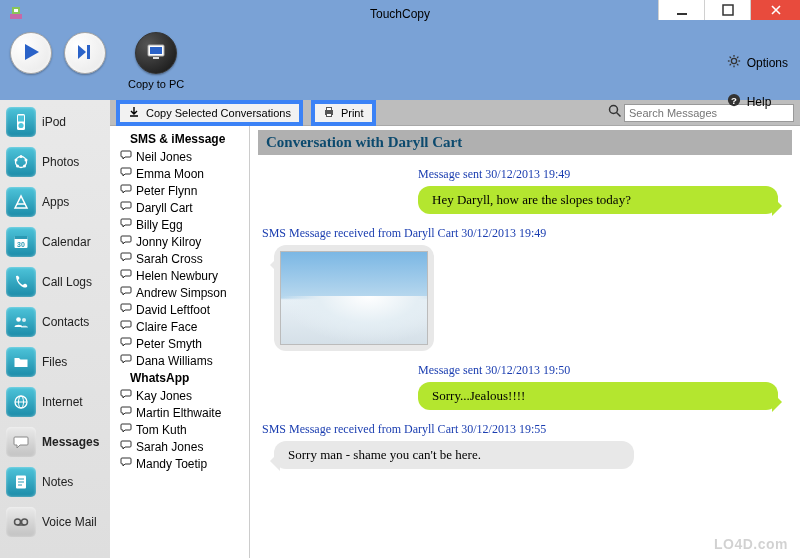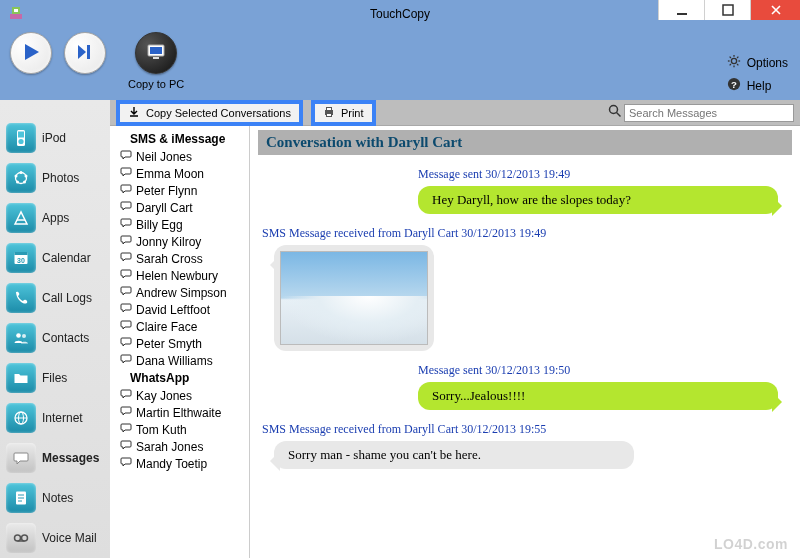--- a/index.html
+++ b/index.html
@@ -64,31 +64,31 @@
     border-radius:50%;
     background: radial-gradient(circle at 30% 30%, #555, #111);
     border:1px solid #333;
     display:flex; align-items:center; justify-content:center;
     box-shadow: 0 1px 2px rgba(0,0,0,.4);
   }
   .copypc-btn svg { width:20px; height:20px; }
   .copypc-label { font-size:11px; color:#000; margin-top:4px; }
   .topright {
     position:absolute; right:12px; top:26px;
-    display:flex; flex-direction:column; gap:6px;
+    display:flex; flex-direction:column; gap:22px;
     font-size:12px; color:#000;
   }
   .topright-row { display:flex; align-items:center; gap:6px; cursor:pointer; }
   .topright-row svg { width:14px; height:14px; }
 
   
   .main { display:flex; height: 458px; }
 
   
-  .sidebar { width: 110px; background: linear-gradient(#e9e9e9,#dedede); padding:20px 4px; }
+  .sidebar { width: 110px; background: linear-gradient(#e9e9e9,#dedede); padding:4px 4px; }
   .side-item {
     display:flex; align-items:center; gap:6px;
     padding:3px 2px 3px 2px; margin-bottom:4px;
     cursor:pointer;
     font-size:12px; color:#222;
   }
   .side-icon {
     width:30px; height:30px;
     border-radius:5px;
     background: linear-gradient(#4ec4da,#1b8ba8);

